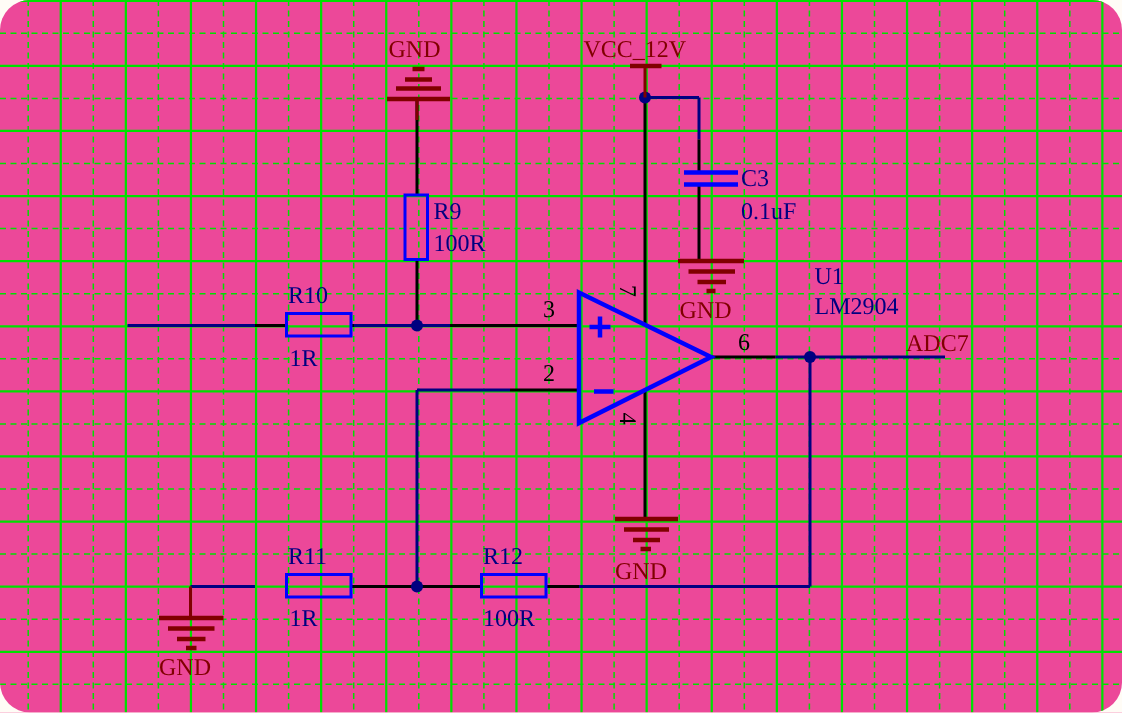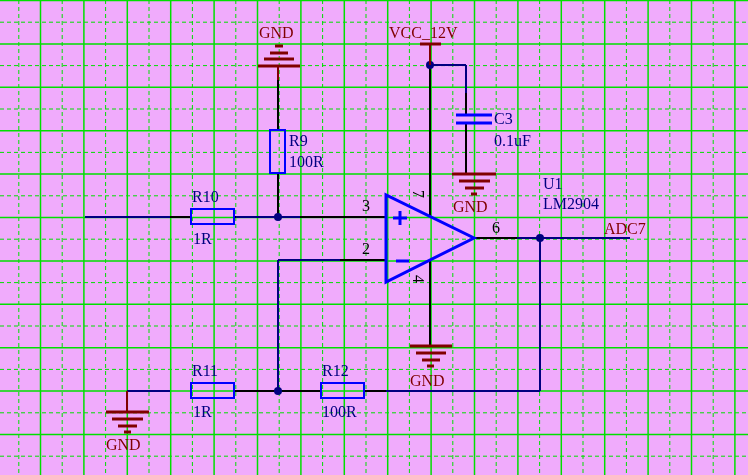--- a/index.html
+++ b/index.html
@@ -1,16 +1,16 @@
 <!DOCTYPE html>
 <html><head>
 <meta charset="utf-8">
 <style>
   html,body{margin:0;padding:0;background:#fffcf6;}
-  #canvas{position:relative;width:748px;height:475px;overflow:hidden;background:#f0abfc;}
+  #canvas{position:relative;width:748px;height:475px;overflow:hidden;background:#ec4899;border-radius:20px;}
   svg{position:absolute;left:0;top:0;}
   text{font-family:"Liberation Serif","DejaVu Serif",serif;font-size:16px;}
   .lbl-red{fill:#800000;}
   .lbl-blue{fill:#000080;}
   .lbl-black{fill:#000000;}
 </style>
 </head>
 <body>
 
 <div id="canvas">

